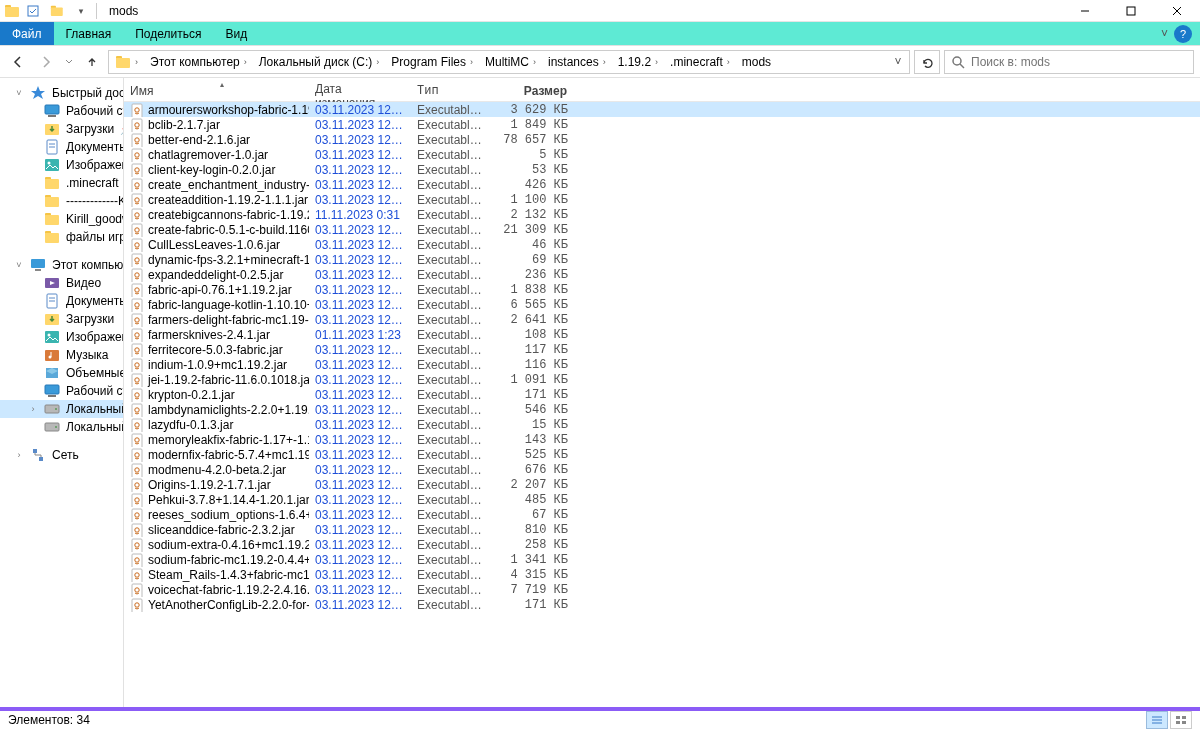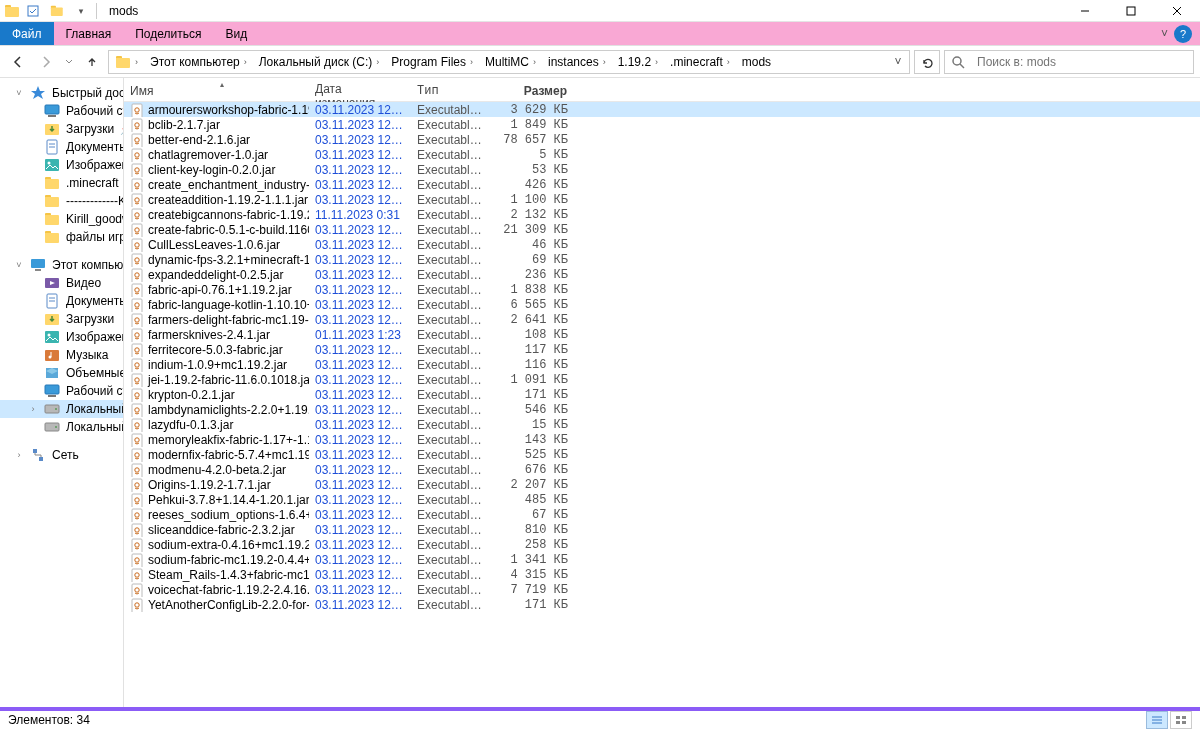--- a/index.html
+++ b/index.html
@@ -9,38 +9,38 @@
   .titlebar { height: 22px; background: #fff; display: flex; align-items: center; border-bottom: 1px solid #e5e5e5; }
   .titlebar-left { display: flex; align-items: center; gap: 2px; padding-left: 4px; }
   .sys-ico { width: 16px; height: 16px; display: inline-flex; align-items: center; justify-content: center; }
   .qat-ico { width: 22px; height: 22px; display: inline-flex; align-items: center; justify-content: center; }
   .qat-sep { width: 1px; height: 16px; background: #ccc; margin: 0 2px; }
   .title-text { padding-left: 8px; color: #000; }
   .win-controls { margin-left: auto; display: flex; }
   .win-btn { width: 46px; height: 22px; display: flex; align-items: center; justify-content: center; }
 
   
-  .ribbon { height: 24px; background: #f9a8d4; display: flex; align-items: center; border-bottom: 1px solid #e1e1e1; }
+  .ribbon { height: 24px; background: #5eead4; display: flex; align-items: center; border-bottom: 1px solid #e1e1e1; }
   .ribbon-tab { padding: 0 12px; height: 100%; display: flex; align-items: center; cursor: default; }
   .ribbon-tab.file { background: #1979ca; color: #fff; }
   .ribbon-spacer { flex: 1; }
   .ribbon-right { display: flex; align-items: center; gap: 6px; padding-right: 8px; }
   .help-ico { width: 18px; height: 18px; border-radius: 50%; background: #1979ca; color: #fff; display: inline-flex; align-items: center; justify-content: center; font-size: 11px; }
 
   
   .navbar { height: 32px; background: #fff; display: flex; align-items: center; padding: 3px 6px; gap: 4px; border-bottom: 1px solid #e1e1e1; }
   .nav-btn { width: 24px; height: 24px; display: flex; align-items: center; justify-content: center; color: #606060; border-radius: 2px; }
   .nav-btn.enabled { color: #000; }
   .breadcrumb { flex: 1; height: 24px; border: 1px solid #ccc; display: flex; align-items: center; padding: 0 2px; gap: 0; background: #fff; }
   .crumb { display: flex; align-items: center; height: 100%; padding: 0 4px; cursor: default; }
   .crumb .chev { padding: 0 4px; color: #555; font-size: 9px; }
   .crumb .lbl { white-space: nowrap; }
   .crumb-drop { margin-left: auto; width: 18px; display:flex; align-items:center; justify-content:center; color:#555;}
   .refresh-btn { width: 26px; height: 24px; border: 1px solid #ccc; display: flex; align-items: center; justify-content: center; }
-  .searchbox { width: 250px; height: 24px; border: 1px solid #ccc; display: flex; align-items: center; padding: 0 6px; gap: 12px; color: #777; }
+  .searchbox { width: 250px; height: 24px; border: 1px solid #ccc; display: flex; align-items: center; padding: 0 6px; gap: 6px; color: #777; }
   .searchbox input { border: none; outline: none; flex: 1; font-size: 12px; color: #777; background: transparent; }
 
   
   .body { flex: 1; display: flex; overflow: hidden; }
   .sidebar { width: 124px; border-right: 1px solid #e1e1e1; overflow-y: auto; padding-top: 6px; }
   .side-group { margin-bottom: 10px; }
   .side-item { display: flex; align-items: center; height: 18px; padding-left: 14px; gap: 6px; cursor: default; white-space: nowrap; overflow: hidden; }
   .side-item.lvl2 { padding-left: 28px; }
   .side-item.selected { background: #cce8ff; }
   .side-ico { width: 16px; height: 16px; flex-shrink: 0; display: inline-flex; align-items: center; justify-content: center; }

